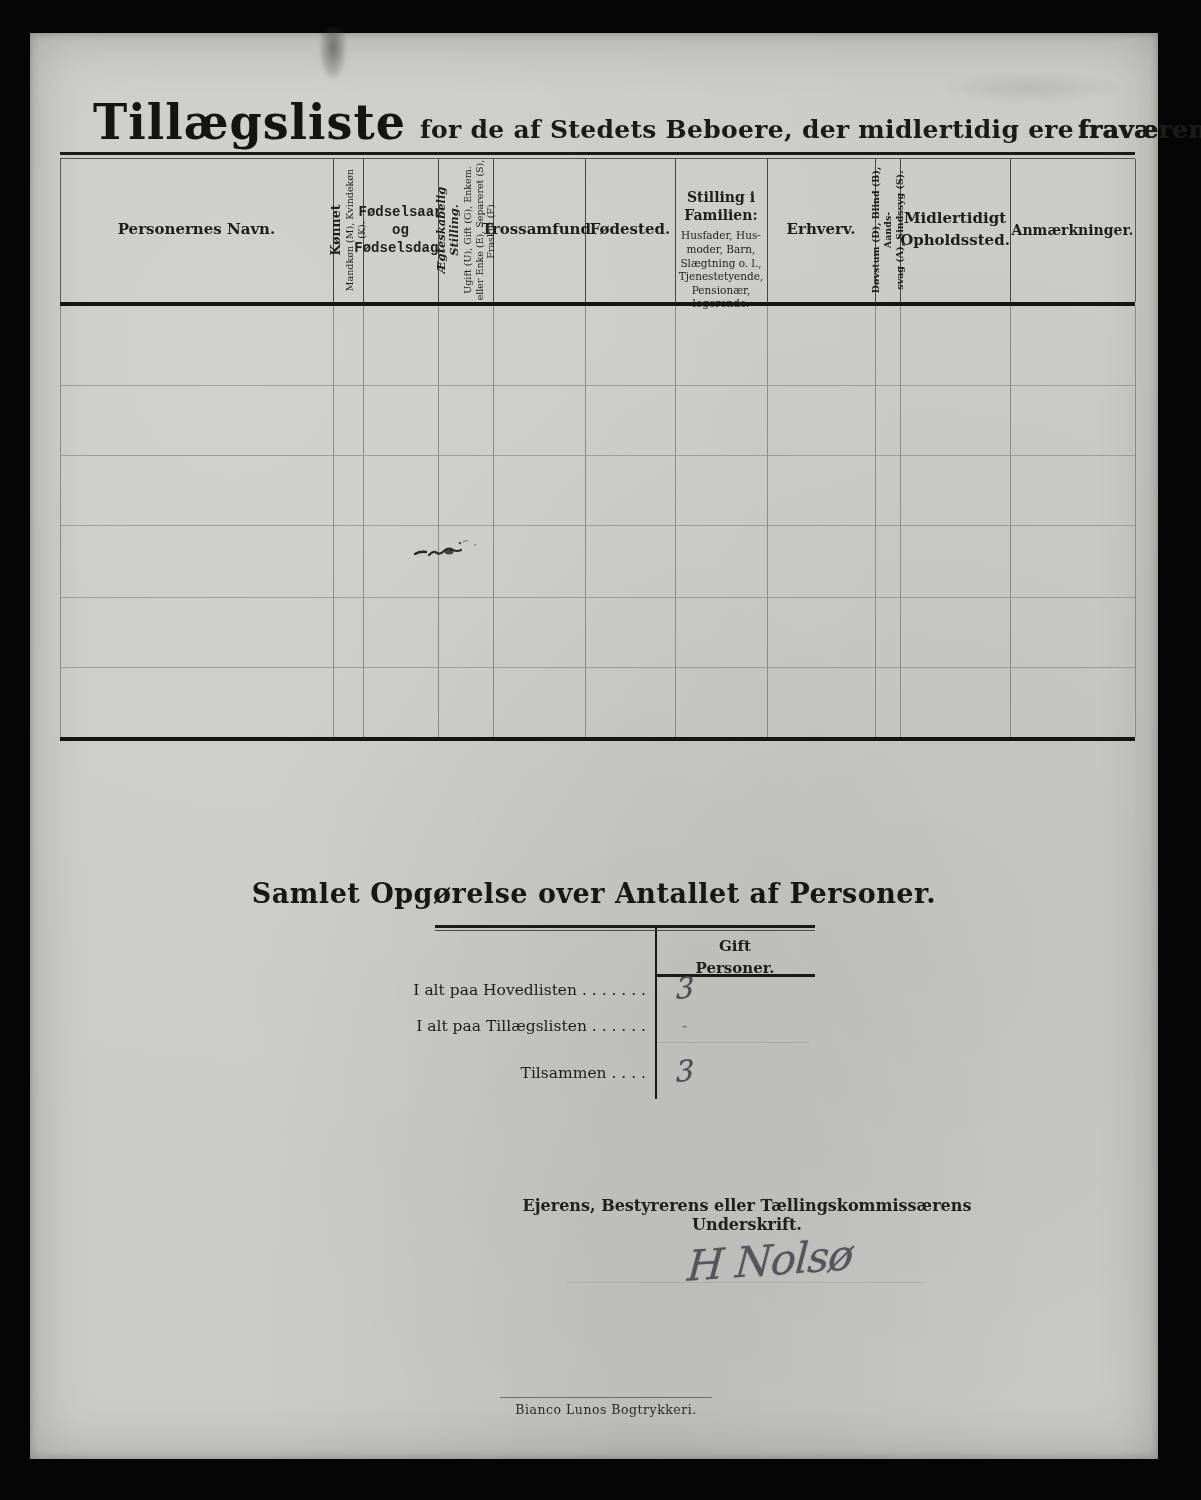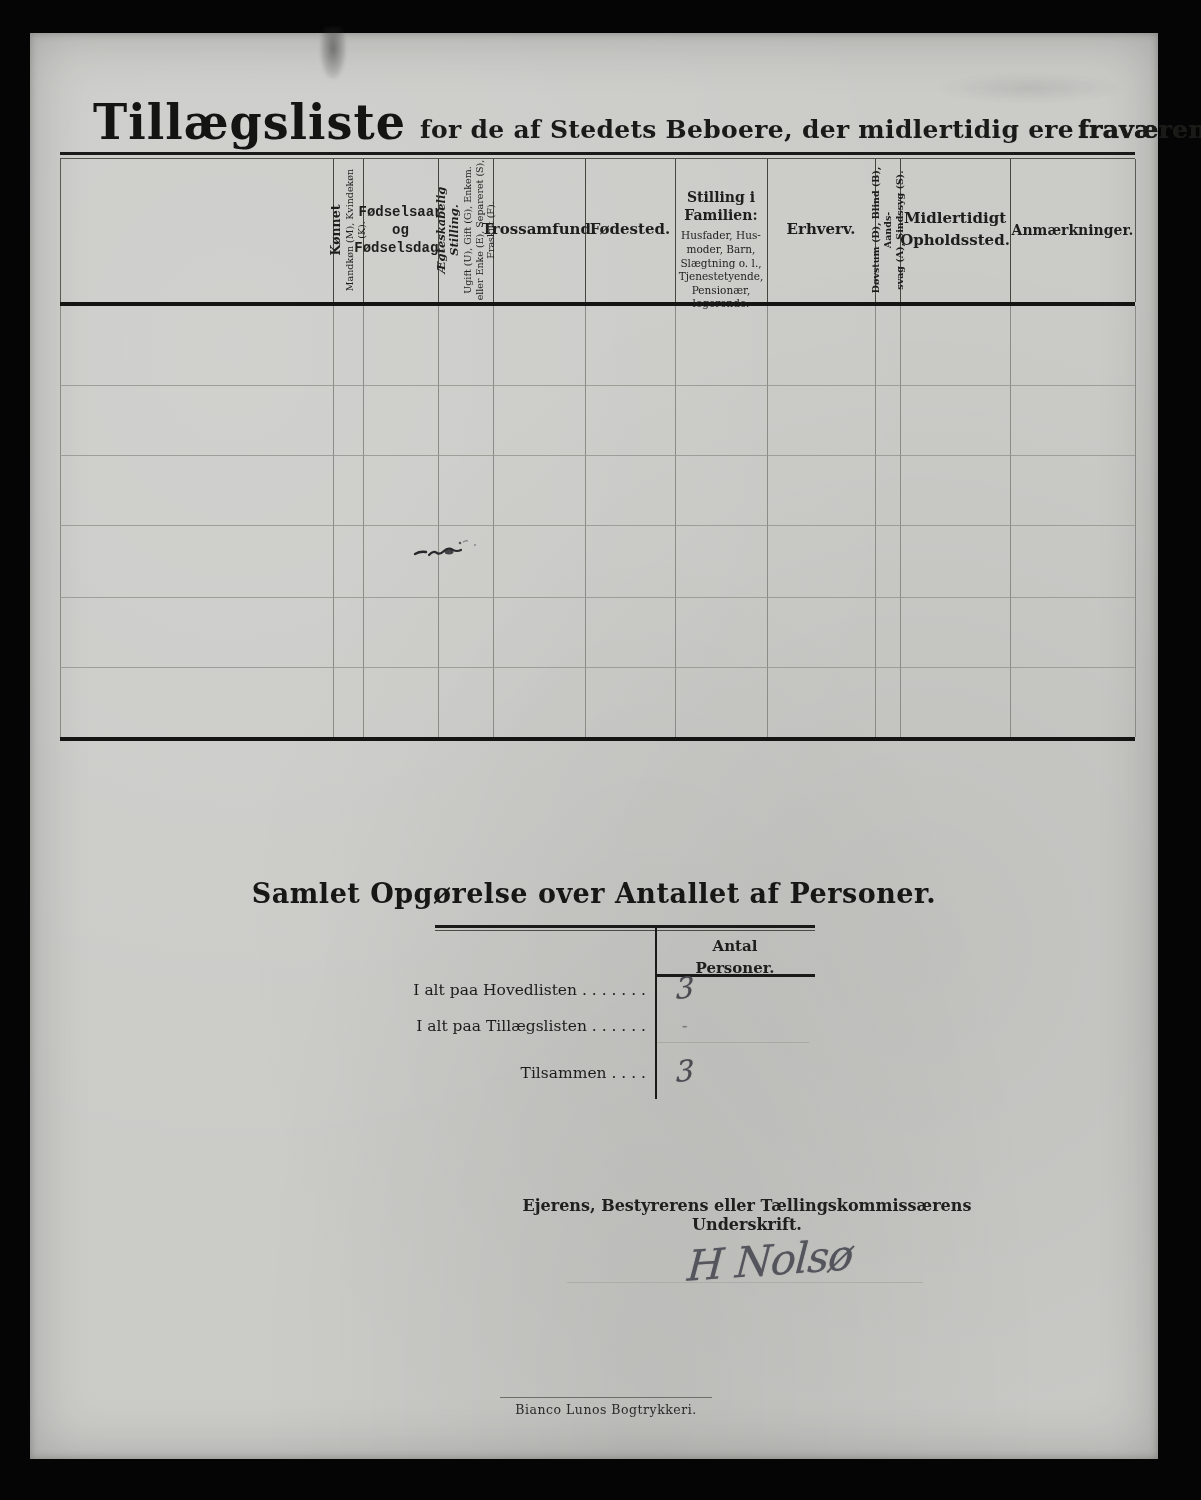--- a/index.html
+++ b/index.html
@@ -103,20 +103,23 @@
         <div style="position: absolute; left: 980px; top: 273px; width: 1px; height: 431px; background: rgb(133, 133, 127); opacity: 0.9;"></div>
         <div style="position: absolute; left: 1105px; top: 126px; width: 1px; height: 143px; background: rgb(90, 90, 85);"></div>
         <div style="position: absolute; left: 1105px; top: 273px; width: 1px; height: 431px; background: rgb(133, 133, 127); opacity: 0.9;"></div>
         <div style="position: absolute; left: 30px; top: 352px; width: 1075px; height: 1px; background: rgb(151, 151, 143); opacity: 0.85;"></div>
         <div style="position: absolute; left: 30px; top: 422px; width: 1075px; height: 1px; background: rgb(151, 151, 143); opacity: 0.85;"></div>
         <div style="position: absolute; left: 30px; top: 492px; width: 1075px; height: 1px; background: rgb(151, 151, 143); opacity: 0.85;"></div>
         <div style="position: absolute; left: 30px; top: 564px; width: 1075px; height: 1px; background: rgb(151, 151, 143); opacity: 0.85;"></div>
         <div style="position: absolute; left: 30px; top: 634px; width: 1075px; height: 1px; background: rgb(151, 151, 143); opacity: 0.85;"></div>
       </div>
 
+    <div class="hcell" style="left:30px;width:273px;">
+      <div class="hmain">Personernes Navn.</div>
+    </div>
 
     <div class="hcell" style="left:303px;width:30px;">
       <div class="rot-inner">
         <div class="rot-main">Kønnet</div>
         <div class="rot-sub">Mandkøn (M), Kvindekøn (K).</div>
       </div>
     </div>
 
     <div class="hcell" style="left:333px;width:75px;font-family:Liberation Mono, monospace;">
       <div class="hmain small">Fødselsaar
@@ -181,21 +184,21 @@
       <circle cx="47" cy="7" r="1.3" fill="#3a3a3e" opacity=".8"></circle>
       <path d="M50,6 q3,-2 5,-1" stroke="#44444a" stroke-width="1" fill="none" opacity=".7"></path>
       <circle cx="62" cy="9" r=".9" fill="#4a4a50" opacity=".6"></circle>
     </svg>
 
     <div class="summary-heading">Samlet Opgørelse over Antallet af Personer.</div>
 
     <div class="sline" style="left:405px;top:892px;width:380px;height:2.5px;"></div>
     <div class="sline" style="left:405px;top:897px;width:380px;height:1px;background:#4a4a46;"></div>
     <div class="sline" style="left:625px;top:892px;width:2px;height:174px;"></div>
-    <div class="sum-colhead">Antal
+    <div class="sum-colhead">Gift
 Personer.</div>
     <div class="sline" style="left:627px;top:941px;width:158px;height:2.5px;"></div>
 
     <div class="sum-label" style="top:948px;">I alt paa Hovedlisten . . . . . . .</div>
     <div class="hw" style="left:646px;top:938px;">3</div>
 
     <div class="sum-label" style="top:984px;">I alt paa Tillægslisten  . . . . . .</div>
     <div class="hw dash" style="left:652px;top:983px;">-</div>
 
     <div class="sline" style="left:627px;top:1009px;width:152px;height:1px;background:#a9a9a2;"></div>

